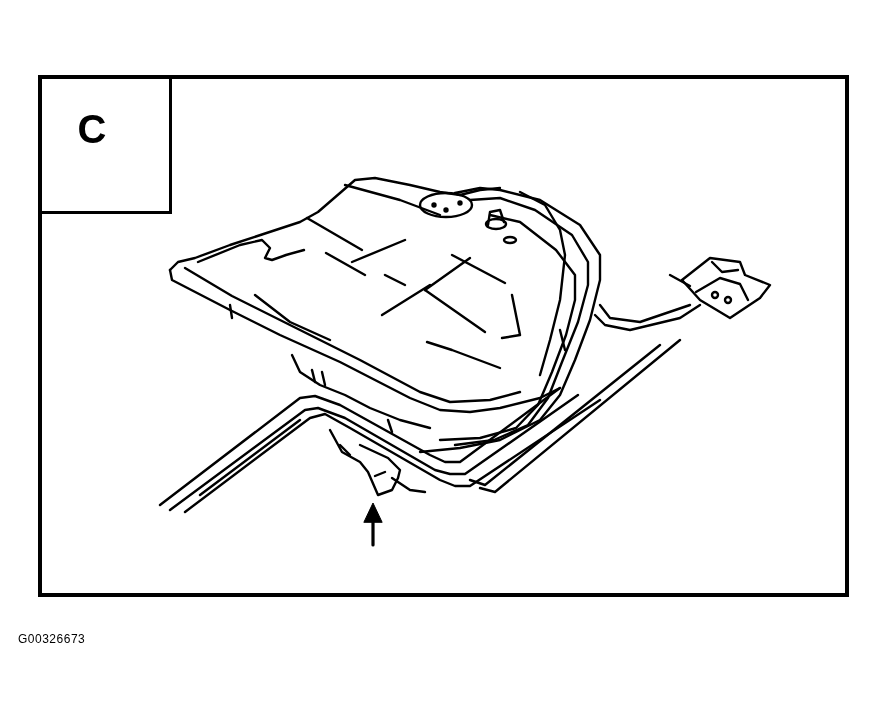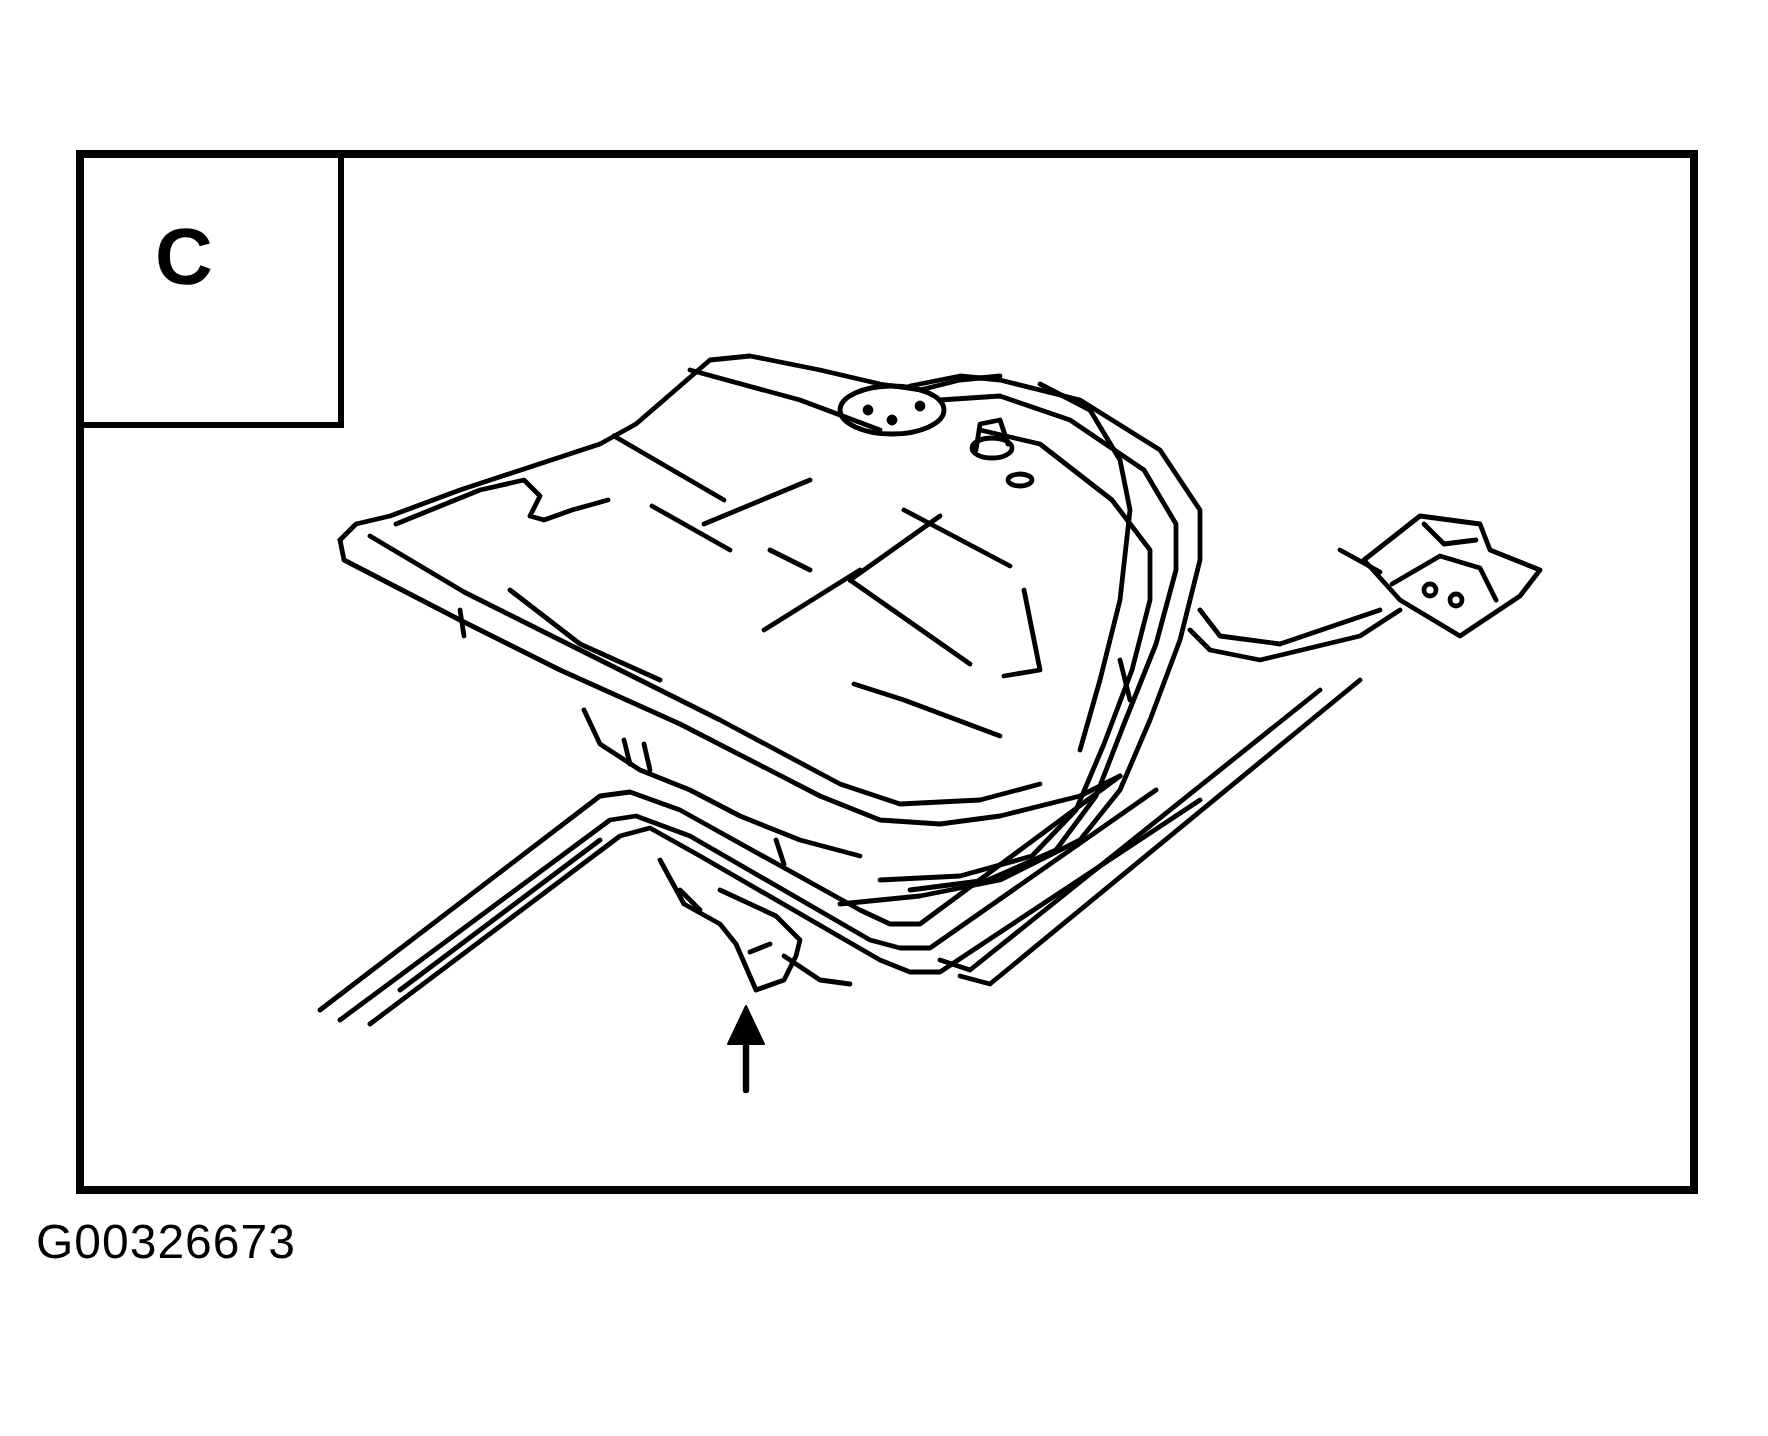--- a/index.html
+++ b/index.html
@@ -1,20 +1,20 @@
 <!DOCTYPE html>
 <html><head>
   <meta charset="utf-8">
   <style>
     html, body { margin: 0; padding: 0; background: #ffffff; }
     body { width: 884px; height: 718px; position: relative; overflow: hidden; font-family: "Liberation Sans", sans-serif; }
     .frame { position: absolute; left: 38px; top: 75px; width: 803px; height: 514px; border: 4px solid #000; box-sizing: content-box; }
     .label-box { position: absolute; left: 38px; top: 75px; width: 127px; height: 132px; border-right: 3px solid #000; border-bottom: 3px solid #000; box-sizing: content-box; border-left: 4px solid #000; border-top: 4px solid #000; }
     .label-letter { position: absolute; left: 0; top: 28px; width: 100px; text-align: center; font-size: 40px; font-weight: bold; color: #000; }
-    .figure-code { position: absolute; left: 18px; top: 608px; font-size: 24px; color: #000; letter-spacing: 0.5px; }
+    .figure-code { position: absolute; left: 18px; top: 632px; font-size: 12px; color: #000; letter-spacing: 0.5px; }
     svg.drawing { position: absolute; left: 0; top: 0; }
   </style>
 </head>
 <body>
 
 <div class="frame"></div>
 
 <svg class="drawing" width="884" height="718" viewBox="0 0 884 718" fill="none" stroke="#000" stroke-width="2.4" stroke-linejoin="round" stroke-linecap="round">
 
   <g>

